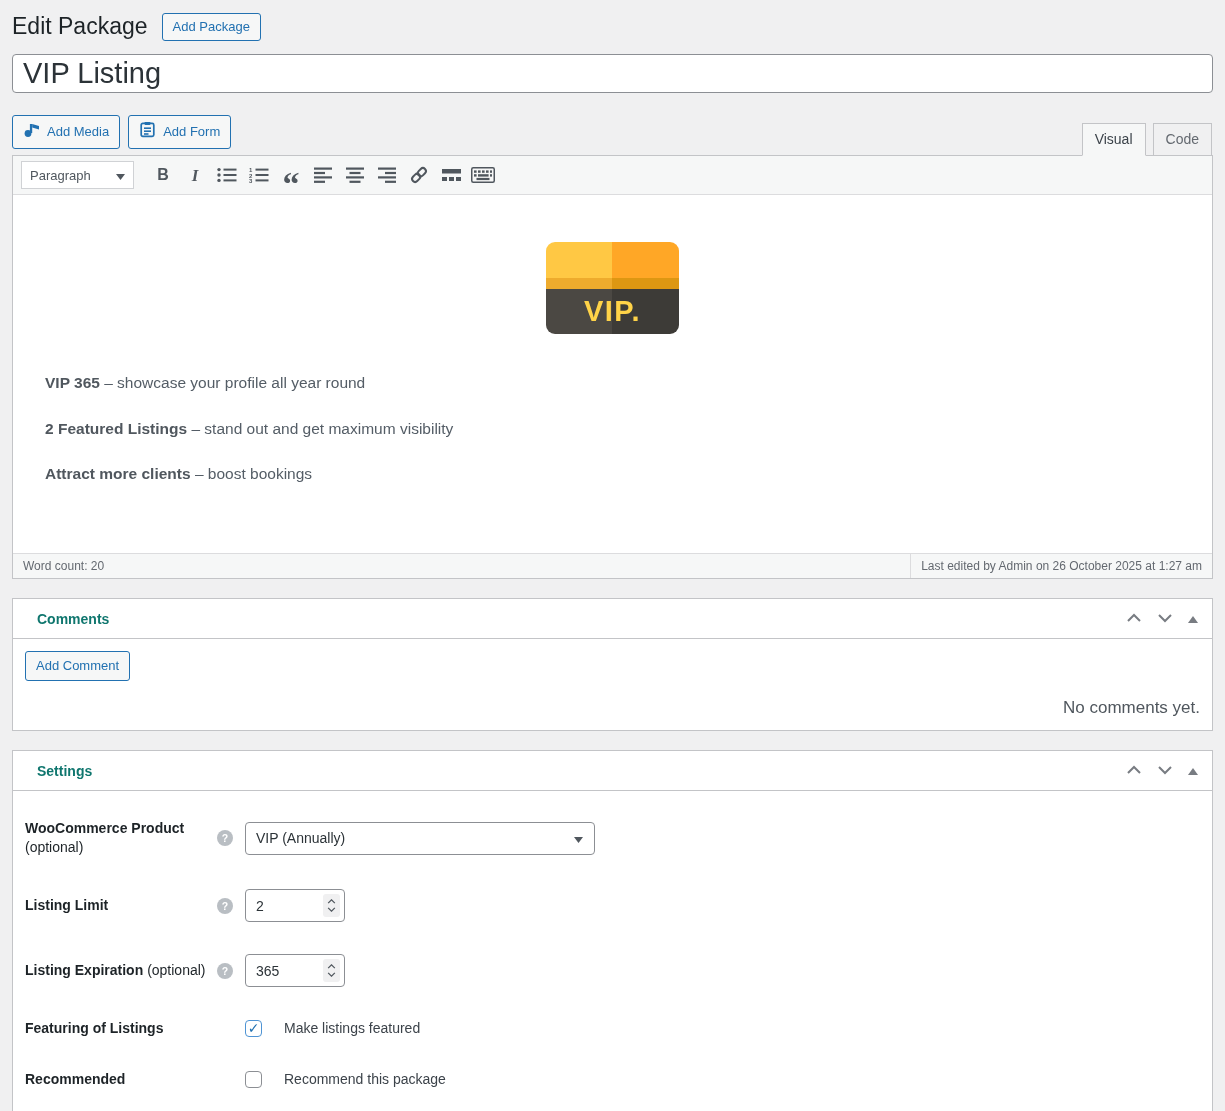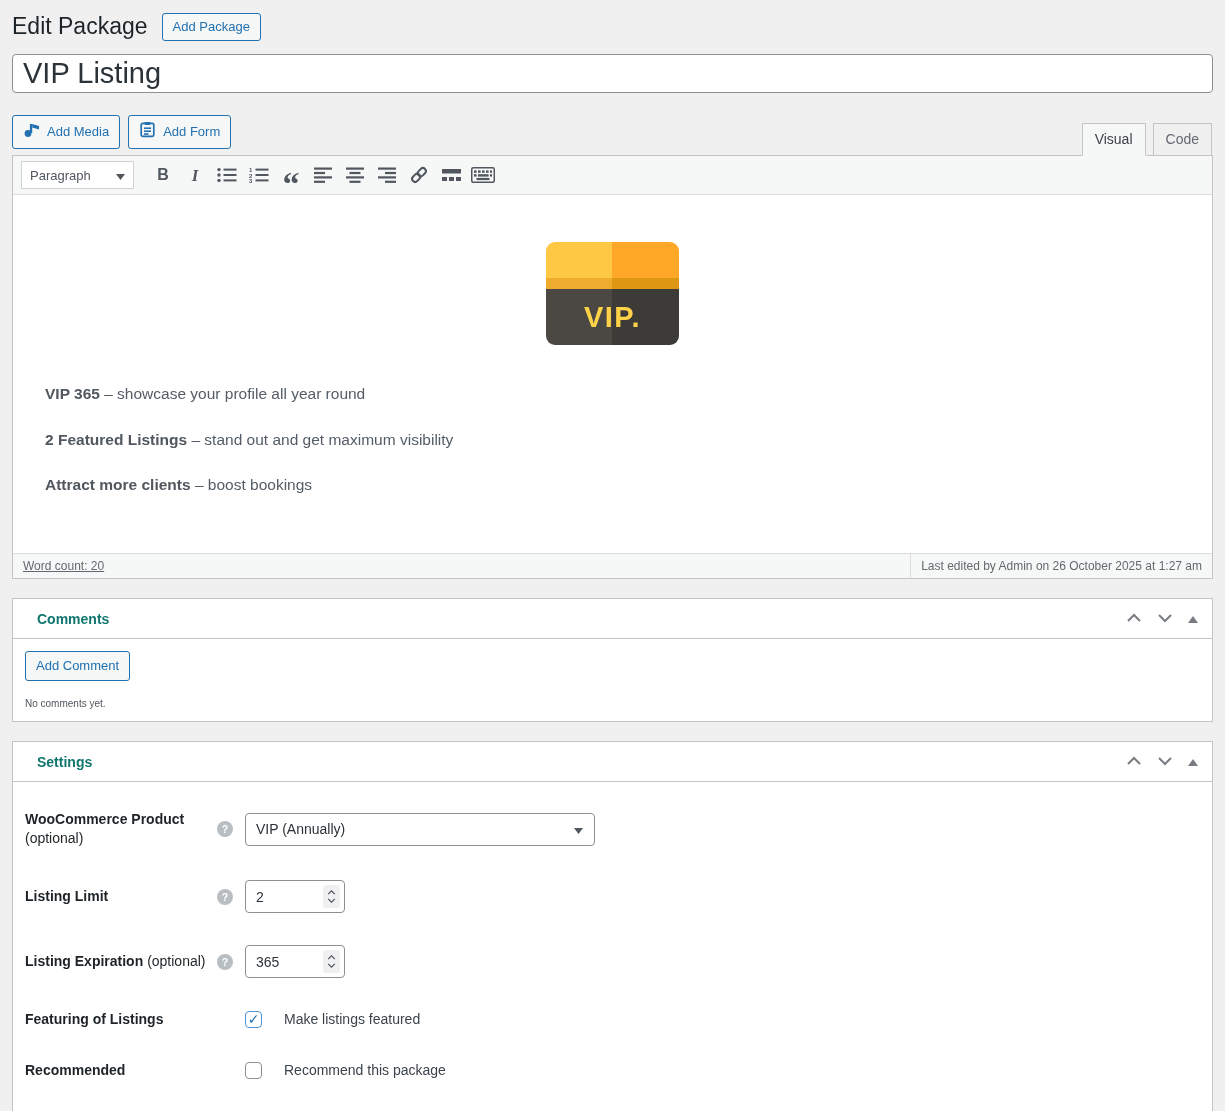--- a/index.html
+++ b/index.html
@@ -45,43 +45,43 @@
                  padding:0 8px; font-size:13px; color:#50575e; margin-right:12px; cursor:pointer; }
   .tb-btn { width:30px; height:26px; display:flex; align-items:center; justify-content:center;
             border:none; background:transparent; cursor:pointer; color:#50575e; padding:0; }
   .tb-btn svg { display:block; fill:#50575e; }
   .glyph-b { font-size:16px; font-weight:800; line-height:1; }
   .glyph-i { font-size:17px; font-style:italic; font-weight:600; font-family:"Liberation Serif","DejaVu Serif",serif; line-height:1; }
   .glyph-q { font-size:34px; font-weight:700; font-family:"Liberation Serif","DejaVu Serif",serif; line-height:0; position:relative; top:9px; }
   
   .mce-content { height:358px; padding:47px 32px 0; overflow:hidden; background:#fff; cursor:text; }
   .vip-wrap { text-align:center; margin-bottom:38px; }
-  .vip-card { display:inline-flex; flex-direction:column; width:133px; height:103px;
+  .vip-card { display:inline-flex; flex-direction:column; width:133px; height:92px;
               border-radius:9px; overflow:hidden; vertical-align:top; }
   .vip-top    { height:36px; background:linear-gradient(90deg,#ffc844 0,#ffc844 50%,#ffa726 50%,#ffa726 100%); }
   .vip-stripe { height:11px; background:linear-gradient(90deg,#eeab2d 0,#eeab2d 50%,#dd9712 50%,#dd9712 100%); }
   .vip-body   { flex:1; background:linear-gradient(90deg,#4b4843 0,#4b4843 50%,#3d3b37 50%,#3d3b37 100%);
                 display:flex; align-items:center; justify-content:center;
                 color:#ffd348; font-weight:800; font-size:29px; letter-spacing:1.5px; line-height:1; }
   .ed-p { font-size:15.5px; color:#545d66; margin:0 0 24px; line-height:1.4; }
   .ed-p .p-bold { font-weight:700; color:#50575e; }
   
   .status-bar { display:flex; justify-content:space-between; align-items:stretch;
                 background:#f6f7f7; border-top:1px solid #dcdcde; font-size:12px; color:#646970; }
-  .status-left { padding:5px 10px;text-decoration:underline; }
+  .status-left { padding:5px 10px; }
   .status-right { padding:5px 10px; border-left:1px solid #dcdcde; }
   
   .metabox { background:#fff; border:1px solid #c3c4c7; margin-top:19px; }
   .metabox-header { display:flex; align-items:center; justify-content:space-between;
                     padding:0 12px; height:40px; border-bottom:1px solid #c3c4c7; cursor:pointer; }
   .metabox-title { font-size:14px; font-weight:700; color:#0f766e; padding-left:12px; }
   .handle-icons { display:flex; align-items:center; gap:15px; padding-right:2px; }
   .handle-btn { background:none; border:none; padding:0; cursor:pointer; display:flex; align-items:center; }
   .comments-body { padding:12px; }
-  .no-comments { margin-top:17px; font-size:10px; color:#50575e; }
+  .no-comments { margin-top:17px; font-size:17px; color:#50575e;text-align:right; }
   
   .settings-body { padding:28px 12px 34px; }
   .s-row { display:flex; align-items:center; margin-bottom:32px; }
   .s-row:last-child { margin-bottom:0; }
   .s-label { width:192px; font-size:14px; font-weight:700; color:#1d2327; line-height:1.35; }
   .s-label .opt { font-weight:400; }
   .s-help { width:28px; display:flex; }
   .help-icon { width:16px; height:16px; border-radius:50%; background:#b9bec3; color:#fff;
                font-size:10.5px; font-weight:700; display:flex; align-items:center;
                justify-content:center; cursor:pointer; }

